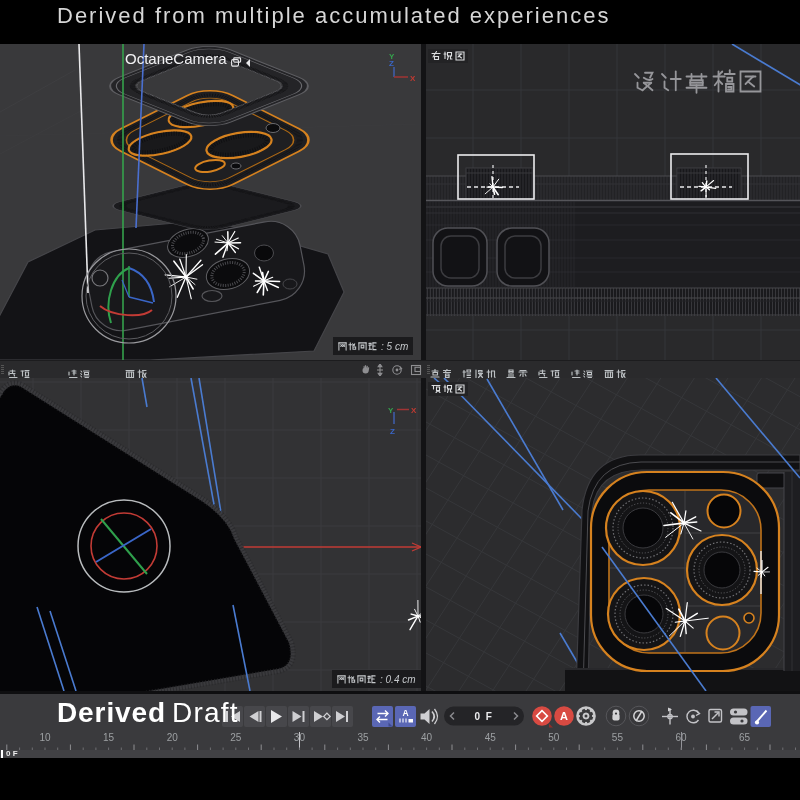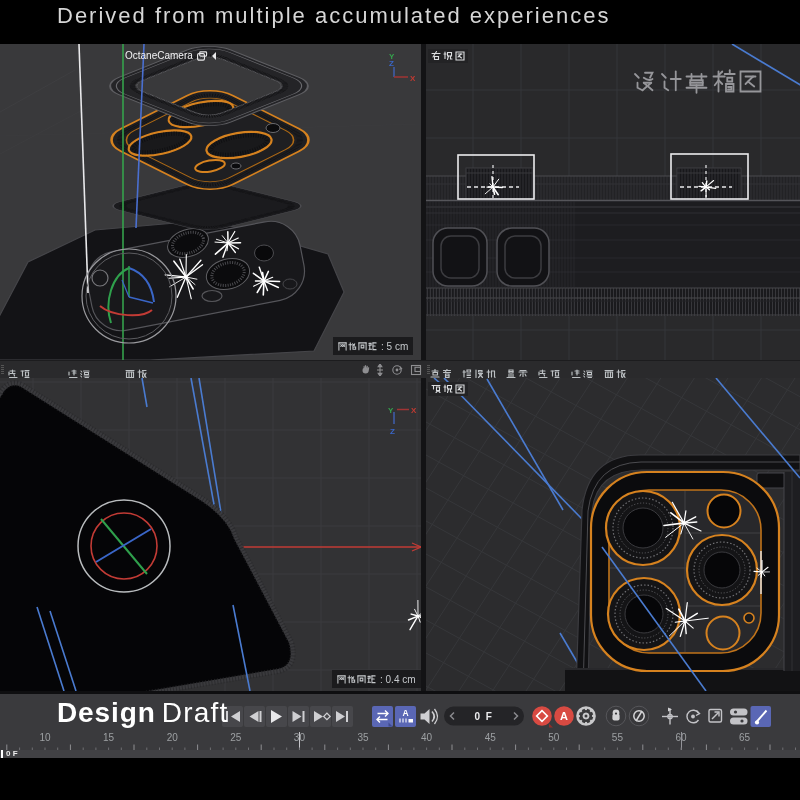--- a/index.html
+++ b/index.html
@@ -6,21 +6,21 @@
 .abs{position:absolute;}
 #title{left:57px;top:3px;color:#d6d6d6;font-size:22px;letter-spacing:2px;white-space:pre;}
 #vpTL{left:0;top:44px;width:421px;height:316px;background:#39393b;overflow:hidden;}
 #vpTR{left:426px;top:44px;width:374px;height:316px;background:#29292b;overflow:hidden;}
 #vpBL{left:0;top:378px;width:421px;height:313px;background:#323234;overflow:hidden;}
 #vpBR{left:426px;top:378px;width:374px;height:313px;background:#2c2c2e;overflow:hidden;}
 #vdiv{left:421px;top:44px;width:5px;height:647px;background:#131315;}
 #menubar{left:0;top:360px;width:800px;height:18px;background:#2a2a2c;border-top:1px solid #1c1c1e;}
 #tline{left:0;top:691px;width:800px;height:67px;background:#3a3a3d;border-top:3px solid #0e0e10;}
 .vplabel{position:absolute;background:#232325;padding:2px 3px;display:flex;align-items:center;}
-.gridlabel{position:absolute;background:#1b1b1d;color:#c6c9cc;font-size:10px;height:18px;padding:2px 5px;white-space:nowrap;display:flex;align-items:center;gap:2px;}
+.gridlabel{position:absolute;background:#1b1b1d;color:#c6c9cc;font-size:10px;height:18px;padding:2px 5px;white-space:nowrap;display:flex;align-items:center;gap:2px;font-style:italic;}
 .cjk{display:inline-flex;}
 #designdraft{left:57px;top:697px;color:#fff;font-size:28px;letter-spacing:1.2px;z-index:5;}
 #designdraft b{letter-spacing:0.9px;margin-right:6px;}
 #zerof{left:0;top:750px;width:800px;height:8px;background:#414144;color:#ececec;font-size:8px;font-weight:bold;display:flex;align-items:center;line-height:8px;}
 .mi{position:absolute;top:4px;}
 </style></head><body>
 <div id="page">
     <div class="abs" id="title">Derived from multiple accumulated experiences</div>
     <div class="abs" id="vpTL">
       <svg class="abs" style="left:0;top:0" width="421" height="316" viewBox="0 0 421 316">
@@ -132,21 +132,21 @@
         <line x1="129" y1="253" x2="153" y2="259" stroke="#3a66c8" stroke-width="1.5"></line>
         <line x1="129" y1="253" x2="122" y2="236" stroke="#3a66c8" stroke-width="1.2"></line>
         <g font-size="8" font-weight="bold">
           <text x="389" y="15" fill="#35a24c">Y</text>
           <text x="389" y="22" fill="#3a66c8">Z</text>
           <line x1="394" y1="23" x2="394" y2="33" stroke="#3f5fae" stroke-width="1.5"></line>
           <line x1="394" y1="33" x2="408" y2="33" stroke="#a03434" stroke-width="1.5"></line>
           <text x="410" y="37" fill="#c03a32">X</text>
         </g>
       </svg>
-      <div class="abs" style="left:125px;top:6px;display:flex;align-items:center;color:#f2f2f4;font-size:10px;">OctaneCamera<svg width="12" height="10" viewBox="0 0 14 11" style="margin-left:4px">
+      <div class="abs" style="left:125px;top:6px;display:flex;align-items:flex-end;color:#f2f2f4;font-size:15px;">OctaneCamera<svg width="12" height="10" viewBox="0 0 14 11" style="margin-left:4px">
           <rect x="0.7" y="2.7" width="8" height="7.6" rx="1.5" fill="none" stroke="#e8e8ea" stroke-width="1.3"></rect>
           <rect x="3.2" y="0.7" width="8" height="5" rx="1" fill="none" stroke="#e8e8ea" stroke-width="1.3"></rect>
         </svg><svg width="6" height="8" viewBox="0 0 6 8" style="margin-left:2px">
           <path d="M5,0 L1,4 L5,8 Z" fill="#e8e8ea"></path>
         </svg></div>
       <div class="gridlabel" style="left:333px;top:293px">
         <span class="cjk" style="gap:1px">
           <svg width="9" height="9" viewBox="0 0 10 10" style="overflow:visible">
             <g fill="none" stroke="#c6c9cc" stroke-width="1.17" stroke-linecap="round">
               <path d="M1,1 L1,9"></path>
@@ -998,14 +998,14 @@
           <line x1="719.2" y1="53.5" x2="719.2" y2="57" stroke="#6e6e72"></line>
           <line x1="731.9" y1="53.5" x2="731.9" y2="57" stroke="#6e6e72"></line>
           <line x1="744.6" y1="53.5" x2="744.6" y2="57" stroke="#6e6e72"></line>
           <line x1="757.3" y1="53.5" x2="757.3" y2="57" stroke="#6e6e72"></line>
           <line x1="770.0" y1="50.5" x2="770.0" y2="57" stroke="#8e8e92"></line>
           <line x1="782.8" y1="53.5" x2="782.8" y2="57" stroke="#6e6e72"></line>
           <line x1="795.5" y1="53.5" x2="795.5" y2="57" stroke="#6e6e72"></line>
         </g>
       </svg>
     </div>
-    <div class="abs" id="designdraft"><b>Design</b>Draft</div>
+    <div class="abs" id="designdraft"><b>Derived</b>Draft</div>
     <div class="abs" id="zerof"><span style="display:inline-block;width:2px;height:8px;background:#fff;margin-right:3px;margin-left:1px"></span>0 F</div>
   </div>
 </body></html>

